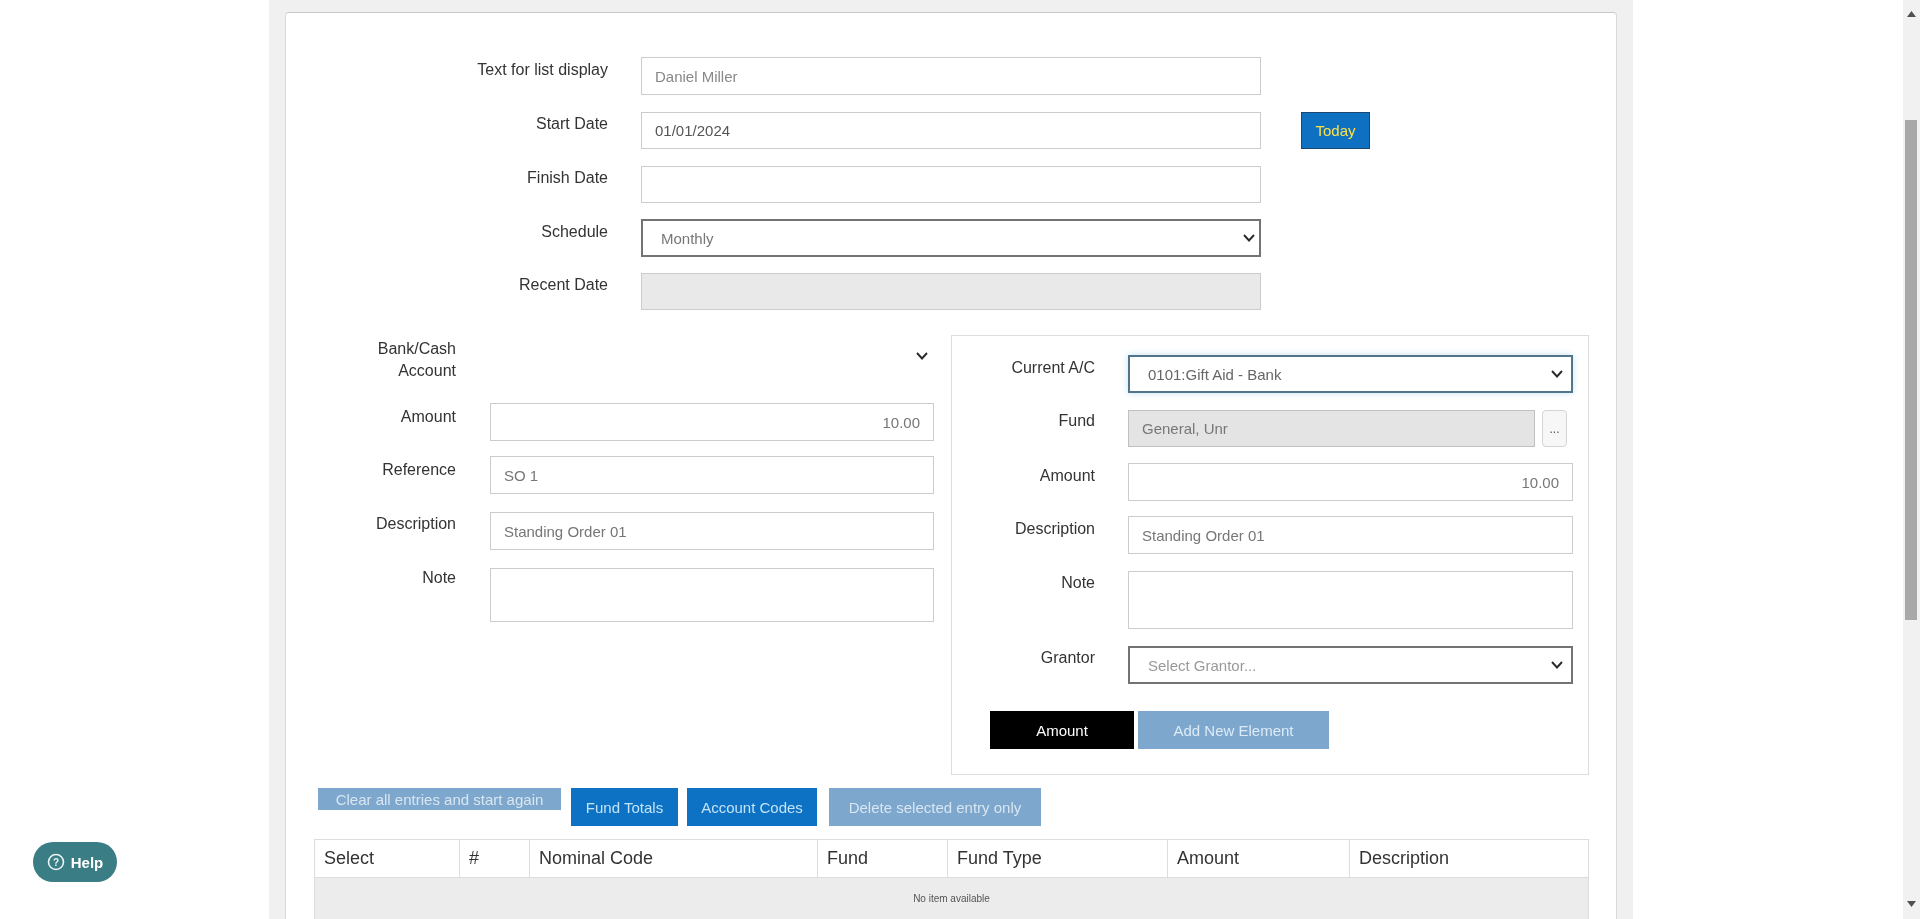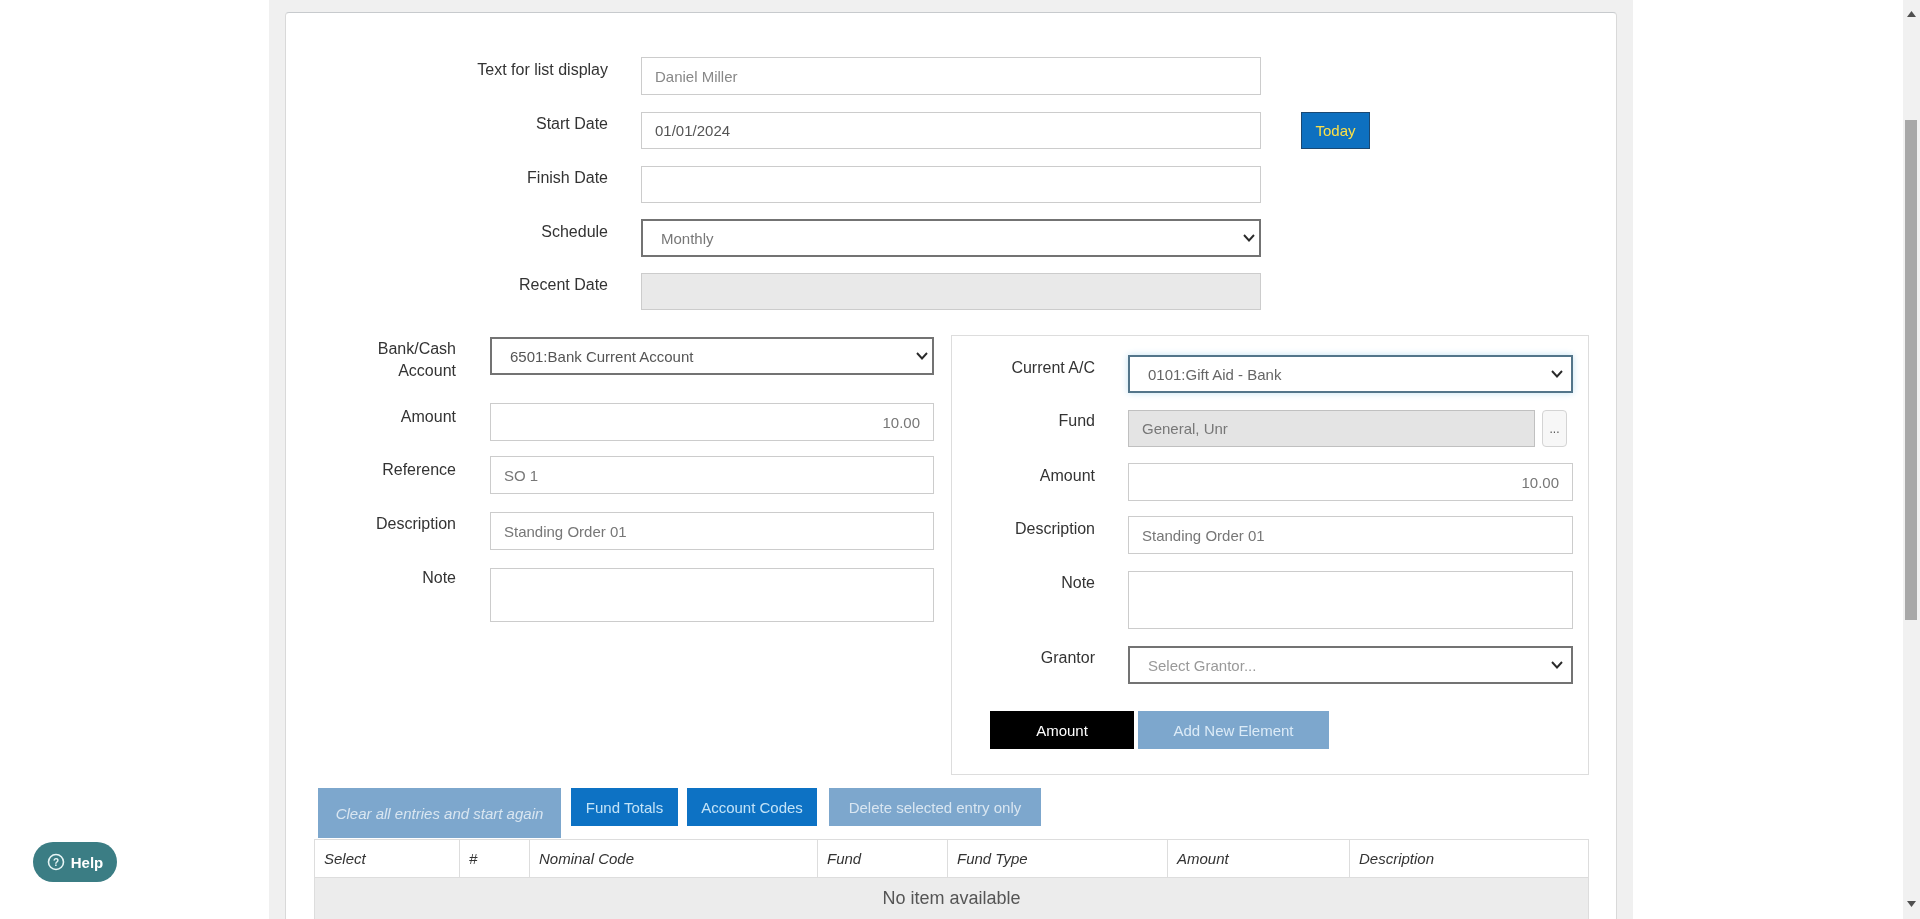--- a/index.html
+++ b/index.html
@@ -10,22 +10,22 @@
 .lbl { position:absolute; color:#333; font-size:16px; line-height:20px; text-align:right; width:220px; }
 .inp { position:absolute; background:#fff; border:1px solid #ccc; font-size:15px; color:#777; padding:0 13px; display:flex; align-items:center; }
 .sel { position:absolute; background:#fff; border:2px solid #737373; font-size:15px; color:#777; padding:0 18px; display:flex; align-items:center; }
 .chev { position:absolute; }
 .disab { background:#e9e9e9; }
 .rpanel { position:absolute; left:951px; top:335px; width:638px; height:438px; border:1px solid #ddd; }
 .btn { position:absolute; display:flex; align-items:center; justify-content:center; font-size:15px; }
 .btn.blue { background:#0d72c4; color:#c3e3f7; }
 .btn.muted { background:#7da7cd; color:#d9e6f1; }
 table.grid { position:absolute; left:314px; top:839px; border-collapse:collapse; table-layout:fixed; }
-table.grid th { border:1px solid #ddd; font-weight:normal; font-size:15px; color:#333; text-align:left; padding:0 0 0 9px; height:38px; background:#fff;font-style:italic; }
-table.grid td.empty { border:1px solid #ddd; background:#ececec; text-align:center; font-size:18px; color:#555; height:42px; vertical-align:middle; }
+table.grid th { border:1px solid #ddd; font-weight:normal; font-size:18px; color:#333; text-align:left; padding:0 0 0 9px; height:38px; background:#fff; }
+table.grid td.empty { border:1px solid #ddd; background:#ececec; text-align:center; font-size:10px; color:#555; height:42px; vertical-align:middle; }
 .help { position:absolute; left:33px; top:842px; width:84px; height:40px; border-radius:20px; background:#3b7d84; color:#fff; display:flex; align-items:center; justify-content:center; font-size:15px; font-weight:bold; }
 .scrolltrack { position:absolute; left:1903px; top:0; width:17px; height:919px; background:#f1f1f1; }
 .scrollthumb { position:absolute; left:2px; top:120px; width:12px; height:500px; background:#a8a8a8; }
 </style>
 </head>
 <body>
 <div id="stage">
   <div class="grayzone"></div>
   <div class="card"></div>
 
@@ -42,21 +42,20 @@
   <div class="lbl" style="left:388px; top:222px;">Schedule</div>
   <div class="sel" style="left:641px; top:219px; width:620px; height:38px;">Monthly</div>
   <svg class="chev" style="left:1242px; top:233px;" width="14" height="10">
       <path d="M2 2 L7 7.5 L12 2" stroke="#2a2a2a" stroke-width="1.9" fill="none"></path>
     </svg>
 
   <div class="lbl" style="left:388px; top:275px;">Recent Date</div>
   <div class="inp disab" style="left:641px; top:273px; width:620px; height:37px;"></div>
 
   <div class="lbl" style="left:236px; top:338px; line-height:22px;">Bank/Cash<br>Account</div>
-  <div class="sel" style="left:490px; top:337px; width:444px; height:38px; color:#555;">6501:Bank Current Account</div>
   <svg class="chev" style="left:915px; top:351px;" width="14" height="10">
       <path d="M2 2 L7 7.5 L12 2" stroke="#2a2a2a" stroke-width="1.9" fill="none"></path>
     </svg>
 
   <div class="lbl" style="left:236px; top:407px;">Amount</div>
   <div class="inp" style="left:490px; top:403px; width:444px; height:38px; justify-content:flex-end;">10.00</div>
 
   <div class="lbl" style="left:236px; top:460px;">Reference</div>
   <div class="inp" style="left:490px; top:456px; width:444px; height:38px;">SO 1</div>
 
@@ -88,21 +87,21 @@
 
   <div class="lbl" style="left:875px; top:648px;">Grantor</div>
   <div class="sel" style="left:1128px; top:646px; width:445px; height:38px; color:#999;">Select Grantor...</div>
   <svg class="chev" style="left:1550px; top:660px;" width="14" height="10">
       <path d="M2 2 L7 7.5 L12 2" stroke="#2a2a2a" stroke-width="1.9" fill="none"></path>
     </svg>
 
   <div class="btn" style="left:990px; top:711px; width:144px; height:38px; background:#000; color:#fff;">Amount</div>
   <div class="btn" style="left:1138px; top:711px; width:191px; height:38px; background:#7da7cd; color:#dcebf7;">Add New Element</div>
 
-  <div class="btn muted" style="left:318px; top:788px; width:243px; height:50px;font-style:italic;">Clear all entries and start again</div>
+  <div class="btn muted" style="left:318px; top:788px; width:243px; height:22px;">Clear all entries and start again</div>
   <div class="btn blue" style="left:571px; top:788px; width:107px; height:38px;">Fund Totals</div>
   <div class="btn blue" style="left:687px; top:788px; width:130px; height:38px;">Account Codes</div>
   <div class="btn muted" style="left:829px; top:788px; width:212px; height:38px;">Delete selected entry only</div>
 
   <table class="grid">
     <colgroup>
       <col style="width:145px">
         <col style="width:70px">
         <col style="width:288px">
         <col style="width:130px">

